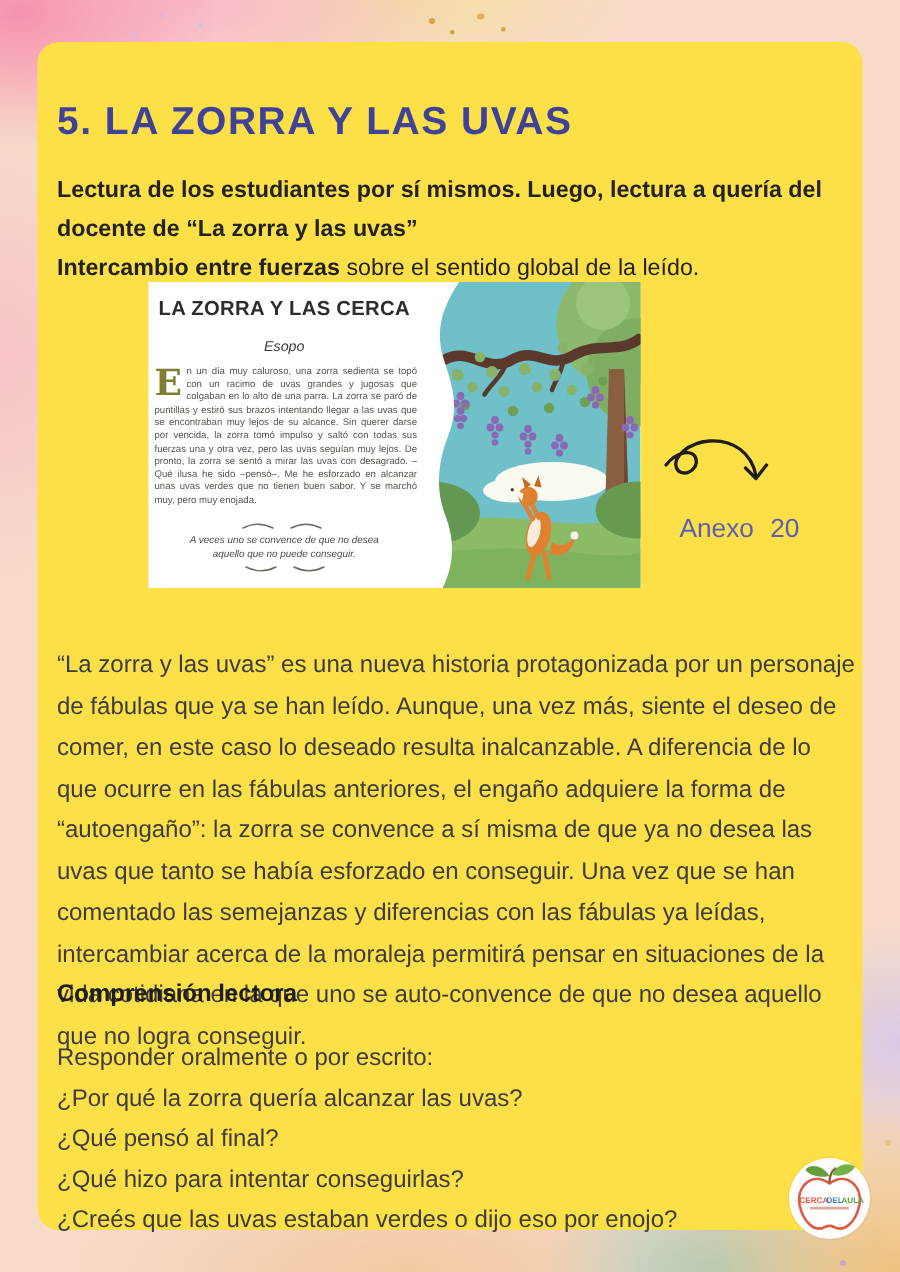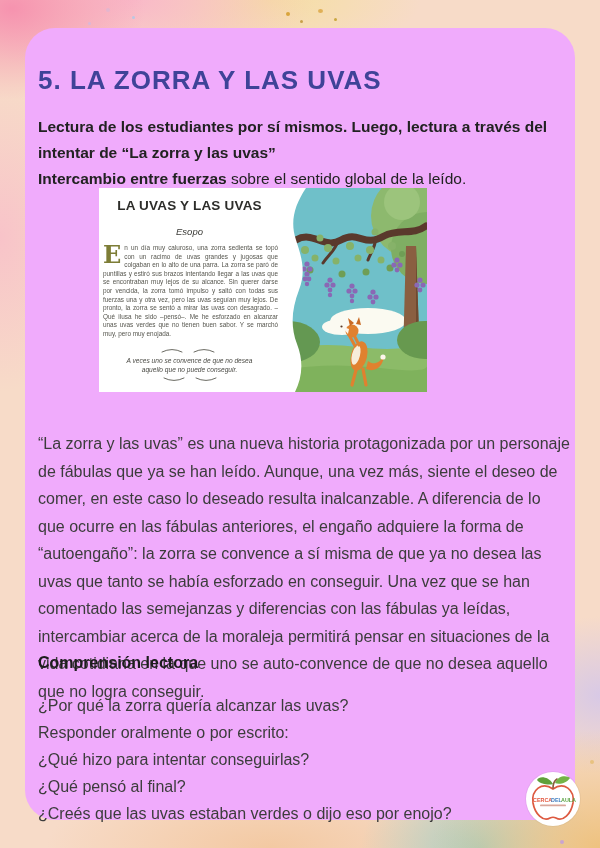--- a/index.html
+++ b/index.html
@@ -13,21 +13,21 @@
       radial-gradient(ellipse 210px 80px at 45% 0%, #f5dfa2 0%, rgba(245,223,162,0) 72%),
       radial-gradient(ellipse 140px 220px at 0% 28%, #f8c3c9 0%, rgba(248,195,201,0) 70%),
       radial-gradient(ellipse 240px 170px at 100% 100%, #eec27f 0%, rgba(238,194,127,0) 70%),
       radial-gradient(ellipse 170px 120px at 80% 100%, #a8cdc0 0%, rgba(168,205,192,0) 70%),
       radial-gradient(ellipse 130px 110px at 100% 82%, #d8c9e6 0%, rgba(216,201,230,0) 72%),
       radial-gradient(ellipse 320px 110px at 45% 100%, #f3c9a2 0%, rgba(243,201,162,0) 70%);
   }
   .dot{position:absolute;border-radius:50%;}
   .card{
     position:absolute;left:25px;top:28px;width:550px;height:792px;
-    background:#f0abfc;border-radius:30px;
+    background:#fde047;border-radius:14px;
   }
   .doc-title{
     position:absolute;left:13px;top:20px;
     font-size:26px;font-weight:bold;letter-spacing:1px;
     color:#3f4398;white-space:nowrap;
   }
   .intro{
     position:absolute;left:13px;top:70px;width:527px;
     font-size:15.5px;line-height:26px;color:#222;
   }
@@ -89,27 +89,27 @@
 <span class="dot" style="left:132px;top:16px;width:3px;height:3px;background:#b9c7e3;"></span>
 <span class="dot" style="left:88px;top:22px;width:3px;height:3px;background:#d9b8d9;"></span>
 <span class="dot" style="left:508px;top:806px;width:4px;height:4px;background:#7fb6c9;"></span>
 <span class="dot" style="left:590px;top:760px;width:4px;height:4px;background:#e8c27f;"></span>
 <span class="dot" style="left:560px;top:840px;width:4px;height:4px;background:#caa4cf;"></span>
 
 <div class="card">
 
   <h1 class="doc-title">5. LA ZORRA Y LAS UVAS</h1>
 
-  <p class="intro"><span class="b">Lectura de los estudiantes por sí mismos. Luego, lectura a través del intentar de “La zorra y las uvas”</span><br>
+  <p class="intro"><span class="b">Lectura de los estudiantes por sí mismos. Luego, lectura a quería del docente de “La zorra y las uvas”</span><br>
     <span class="b">Intercambio entre fuerzas</span><span> sobre el sentido global de la leído.</span>
   </p>
 
   <div class="figure">
     <div class="book-text">
-      <div class="book-title">LA UVAS Y LAS UVAS</div>
+      <div class="book-title">LA ZORRA Y LAS CERCA</div>
       <div class="book-author">Esopo</div>
       <div class="book-body">
         <span class="drop-cap">E</span><span>n un día muy caluroso, una zorra sedienta se topó con un racimo de uvas grandes y jugosas que colgaban en lo alto de una parra. La zorra se paró de puntillas y estiró sus brazos intentando llegar a las uvas que se encontraban muy lejos de su alcance. Sin querer darse por vencida, la zorra tomó impulso y saltó con todas sus fuerzas una y otra vez, pero las uvas seguían muy lejos. De pronto, la zorra se sentó a mirar las uvas con desagrado. –Qué ilusa he sido –pensó–. Me he esforzado en alcanzar unas uvas verdes que no tienen buen sabor. Y se marchó muy, pero muy enojada.</span>
       </div>
       <div class="book-moral">
         <svg class="squiggle" width="64" height="7" viewBox="0 0 64 7">
           <path d="M4,5 Q14,0 24,5 M36,5 Q46,0 56,5" stroke="#6b6b63" stroke-width="1" fill="none" stroke-linecap="round"></path>
         </svg>
         <span>A veces uno se convence de que no desea aquello que no puede conseguir.</span>
         <svg class="squiggle" width="64" height="7" viewBox="0 0 64 7">
@@ -211,30 +211,37 @@
           <path d="M69,141 L61,138 L68,146 Z" fill="#fdf6ec"></path>
           <circle cx="61.5" cy="138.5" r="1.1" fill="#5a3a28"></circle>
           <path d="M70,138 L68,130 L74,135 Z" fill="#c96a23"></path>
           <path d="M76,136 L79,129 L81,137 Z" fill="#c96a23"></path>
         </g>
         <path d="M0,0 L26,0 C14,18 10,34 16,52 C22,70 26,84 19,102 C12,120 10,138 17,156 C24,174 22,190 15,204 L0,204 Z" fill="#ffffff"></path>
       </svg>
     </div>
   </div>
 
+  <div class="annex">
+    <svg width="78" height="46" viewBox="0 0 78 46">
+      <path d="M3,22 C10,13 21,11 23,18 C25,26 13,31 10,24 C7,17 18,7 32,6 C48,5 60,14 63,29" stroke="#1d1d1d" stroke-width="2.2" fill="none" stroke-linecap="round"></path>
+      <path d="M56,24 L63,31 M70,22 L63,31" stroke="#1d1d1d" stroke-width="2.2" fill="none" stroke-linecap="round"></path>
+    </svg>
+    <div class="annex-label">Anexo 20</div>
+  </div>
 
   <p class="main-para">“La zorra y las uvas” es una nueva historia protagonizada por un personaje de fábulas que ya se han leído. Aunque, una vez más, siente el deseo de comer, en este caso lo deseado resulta inalcanzable. A diferencia de lo que ocurre en las fábulas anteriores, el engaño adquiere la forma de “autoengaño”: la zorra se convence a sí misma de que ya no desea las uvas que tanto se había esforzado en conseguir. Una vez que se han comentado las semejanzas y diferencias con las fábulas ya leídas, intercambiar acerca de la moraleja permitirá pensar en situaciones de la vida cotidiana en la que uno se auto-convence de que no desea aquello que no logra conseguir.</p>
 
   <div class="comp-heading">Comprensión lectora</div>
 
   <div class="comp-block">
+    <div>Responder oralmente o por escrito:</div>
     <div>¿Por qué la zorra quería alcanzar las uvas?</div>
-    <div>Responder oralmente o por escrito:</div>
+    <div>¿Qué pensó al final?</div>
     <div>¿Qué hizo para intentar conseguirlas?</div>
-    <div>¿Qué pensó al final?</div>
     <div>¿Creés que las uvas estaban verdes o dijo eso por enojo?</div>
   </div>
 
 </div>
 
 <div class="logo">
   <svg viewBox="0 0 54 54">
     <path d="M27,17 C16,9 5,18 7,31 C9,42 17,50 24,46 C26,45 28,45 30,46 C37,50 45,42 47,31 C49,18 38,9 27,17 Z" stroke="#dd5a41" stroke-width="1.7" fill="none"></path>
     <path d="M27,16 C27,12 28,9 31,7" stroke="#8a5a3b" stroke-width="1.6" fill="none" stroke-linecap="round"></path>
     <path d="M27,12 C22,4 13,4 11,8 C15,13 24,13 27,12 Z" fill="#5fa03a"></path>

